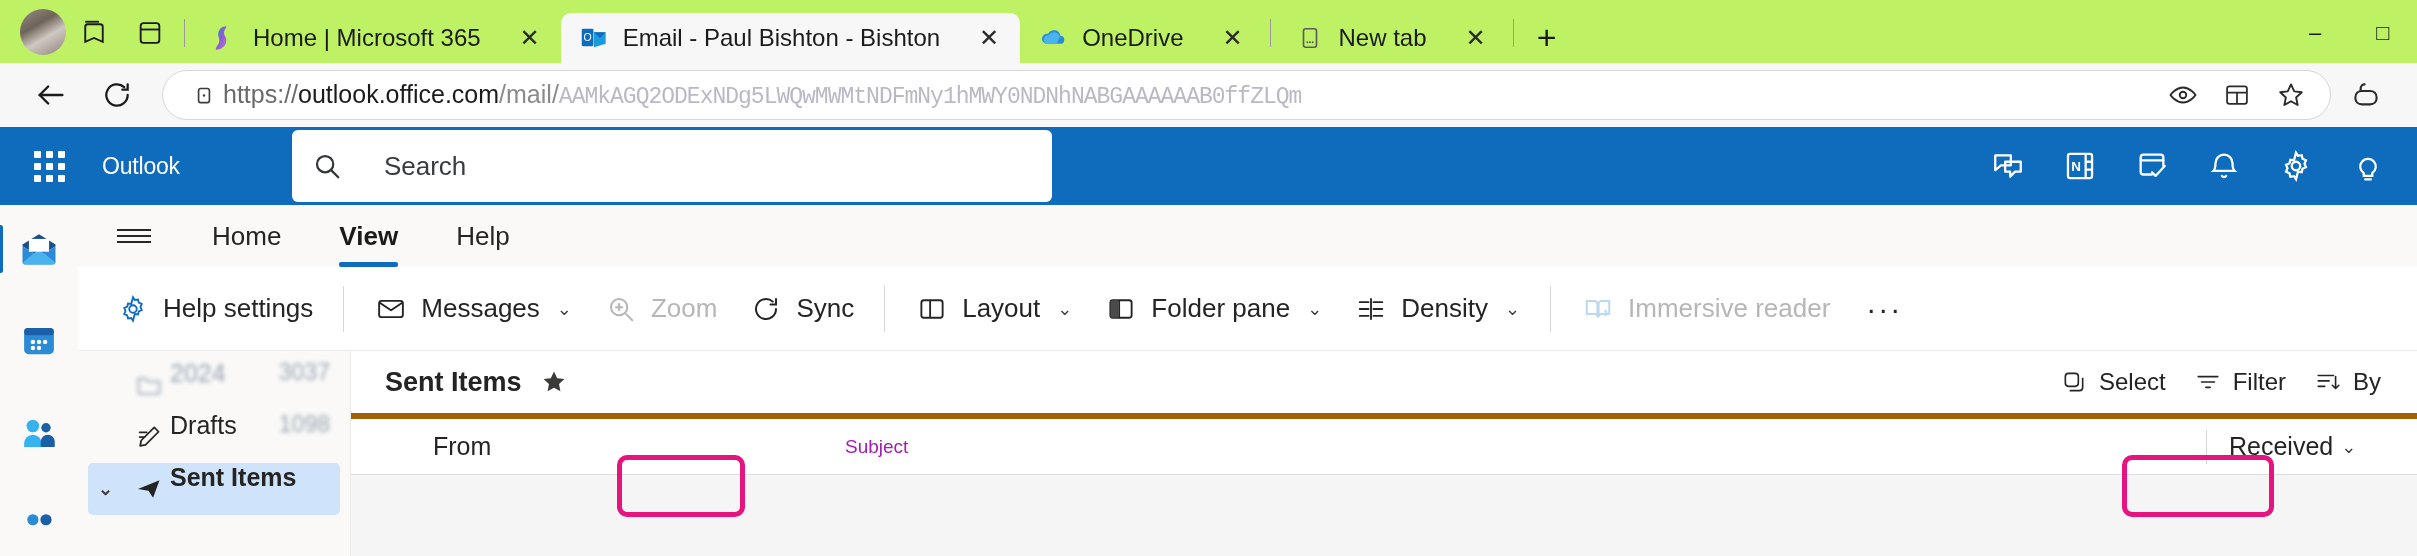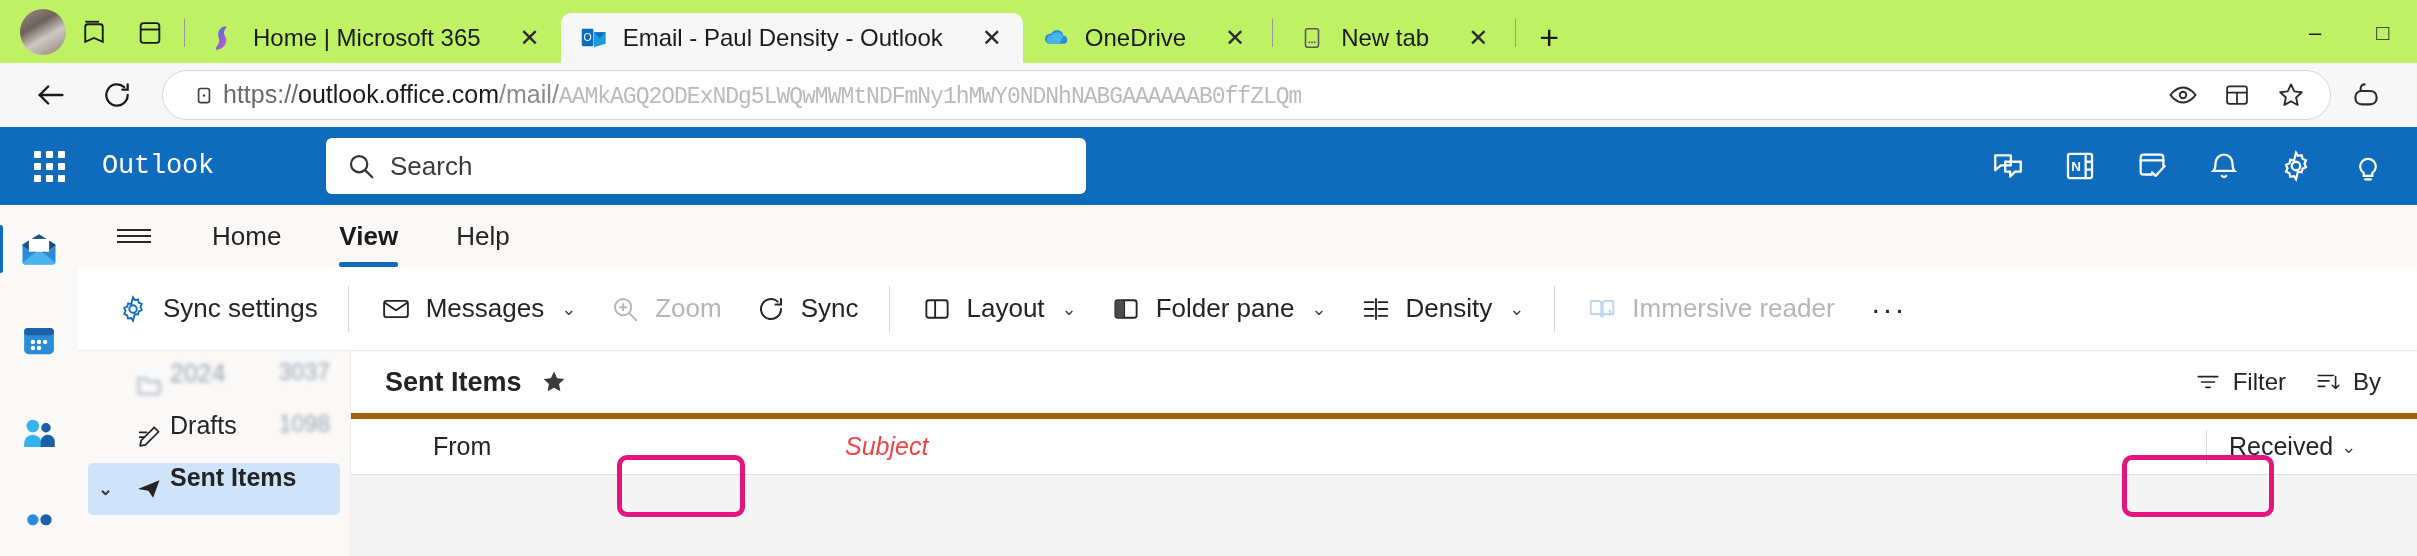--- a/index.html
+++ b/index.html
@@ -140,28 +140,29 @@
   .waffle {
     width: 62px; height: 62px; flex: 0 0 auto;
     display: flex; align-items: center; justify-content: center;
   }
   .waffle-grid {
     display: grid; grid-template-columns: repeat(3, 7px);
     grid-template-rows: repeat(3, 7px); gap: 5px;
   }
   .waffle-grid i { background: #fff; border-radius: 1px; display: block; }
   .brand {
-    color: #fff; font-size: 27px; margin-left: 22px;
-    letter-spacing: -0.2px; flex: 0 0 auto; font-family: Liberation Mono, monospace;
+    color: #fff; font-size: 23px; margin-left: 22px;
+    letter-spacing: -0.2px; flex: 0 0 auto;
   }
   .searchbox {
-    width: 760px; height: 56px; margin-left: 112px;
+    width: 760px; height: 72px; margin-left: 112px;
     background: #fff; border-radius: 6px;
     display: flex; align-items: center; padding: 0 20px;
     flex: 0 0 auto;
+    gap: 28px;
   }
   .search-icon { width: 36px; flex: 0 0 auto; color: #33373b; display:flex; align-items:center;}
   .search-placeholder { font-size: 26px; color: #393b3d; margin-left: 8px; }
   .header-spacer { flex: 1 1 auto; }
   .header-icons { display: flex; align-items: center; gap: 10px; flex: 0 0 auto; }
   .hdr-icon {
     width: 62px; height: 62px;
     display: flex; align-items: center; justify-content: center;
     color: #ffffff;
   }
@@ -279,21 +280,21 @@
     height: 62px; display: flex; align-items: center;
     border-top: 6px solid #a16207; border-bottom: 1px solid #e1dfdd;
     position: relative;
   }
   .col-from {
     width: 472px; flex: 0 0 auto; padding-left: 82px;
     font-size: 25px; color: #242424;
   }
   .col-subject {
     flex: 1 1 auto; padding-left: 22px;
-    font-size: 25px; color: #ef4444; min-width: 0; font-style: italic;
+    font-size: 19px; color: #a21caf; min-width: 0;
   }
   .col-div { width: 1px; height: 34px; background: #d8d6d4; flex:0 0 auto; }
   .col-received {
     width: 210px; flex: 0 0 auto; padding-left: 22px;
     font-size: 25px; color: #242424;
     display: flex; align-items: center; gap: 8px;
   }
   .col-chev { font-size: 18px; color: #3b3b3b; }
   .list-rows { flex: 1 1 auto; background:#f5f5f5; }
 
@@ -349,21 +350,21 @@
 
     <div class="tab active">
       <span class="tab-favicon">
         <svg width="28" height="28" viewBox="0 0 24 24">
           <rect x="1.5" y="4" width="10" height="15" rx="1.2" fill="#0f6cbd"></rect>
           <text x="6.5" y="14.6" font-size="9" fill="#fff" text-anchor="middle" font-family="Liberation Sans, sans-serif">O</text>
           <path d="M12 7h10v10l-10 3z" fill="#1b9ae0"></path>
           <path d="M12 7h10l-5 5z" fill="#0f6cbd"></path>
         </svg>
       </span>
-      <span class="tab-title redacted">Email - Paul Density - Outlook</span>
+      <span class="tab-title redacted">Email - Paul Bishton - Bishton</span>
       <span class="tab-close">✕</span>
     </div>
 
     <div class="tab inactive">
       <span class="tab-favicon">
         <svg width="28" height="28" viewBox="0 0 24 24">
           <path d="M6 17h12a3.5 3.5 0 0 0 .3-7 5.5 5.5 0 0 0-10.4-1.6A4 4 0 0 0 6 17z" fill="#2b8bd6"></path>
           <path d="M6 17h9l3-6a5.5 5.5 0 0 0-9.9-1.4A4 4 0 0 0 6 17z" fill="#49b3ef"></path>
         </svg>
       </span>
@@ -576,21 +577,21 @@
 
       <div class="ribbon">
 
         <div class="rb-item">
           <span class="rb-icon">
             <svg width="30" height="30" viewBox="0 0 24 24" fill="none" stroke="#0f6cbd" stroke-width="1.5">
               <circle cx="12" cy="12" r="3"></circle>
               <path d="M12 2.6l1.4 2.2 2.6-.4.6 2.5 2.4 1.1-1 2.4 1 2.4-2.4 1.1-.6 2.5-2.6-.4L12 21.4l-1.4-2.2-2.6.4-.6-2.5-2.4-1.1 1-2.4-1-2.4 2.4-1.1.6-2.5 2.6.4z"></path>
             </svg>
           </span>
-          <span>Sync settings</span>
+          <span>Help settings</span>
         </div>
 
         <div class="rb-sep"></div>
 
         <div class="rb-item">
           <span class="rb-icon">
             <svg width="30" height="30" viewBox="0 0 24 24" fill="none" stroke="#242424" stroke-width="1.5" stroke-linejoin="round">
               <rect x="2.5" y="5.5" width="19" height="13" rx="2"></rect>
                 <path d="M3 7l9 6 9-6"></path>
             </svg>
@@ -711,20 +712,29 @@
         <div class="listpane">
           <div class="list-head">
             <span class="list-title">Sent Items</span>
             <span class="star-icon">
               <svg width="28" height="28" viewBox="0 0 24 24" fill="#3b3a39">
                 <path d="M12 3l2.7 5.7 6.2.8-4.6 4.3 1.2 6.2L12 16.9 6.5 20l1.2-6.2L3.1 9.5l6.2-.8z"></path>
               </svg>
             </span>
             <span class="list-head-spacer"></span>
 
+            <span class="lh-btn">
+              <span class="lh-icon">
+                <svg width="26" height="26" viewBox="0 0 24 24" fill="none" stroke="#242424" stroke-width="1.5">
+                  <rect x="4" y="4" width="12" height="12" rx="3"></rect>
+                    <path d="M8 20h9a3 3 0 0 0 3-3V8"></path>
+                </svg>
+              </span>
+              <span>Select</span>
+            </span>
 
             <span class="lh-btn">
               <span class="lh-icon">
                 <svg width="26" height="26" viewBox="0 0 24 24" fill="none" stroke="#242424" stroke-width="1.5" stroke-linecap="round">
                   <path d="M3 7h18M6 12h12M10 17h4"></path>
                 </svg>
               </span>
               <span>Filter</span>
             </span>
 

